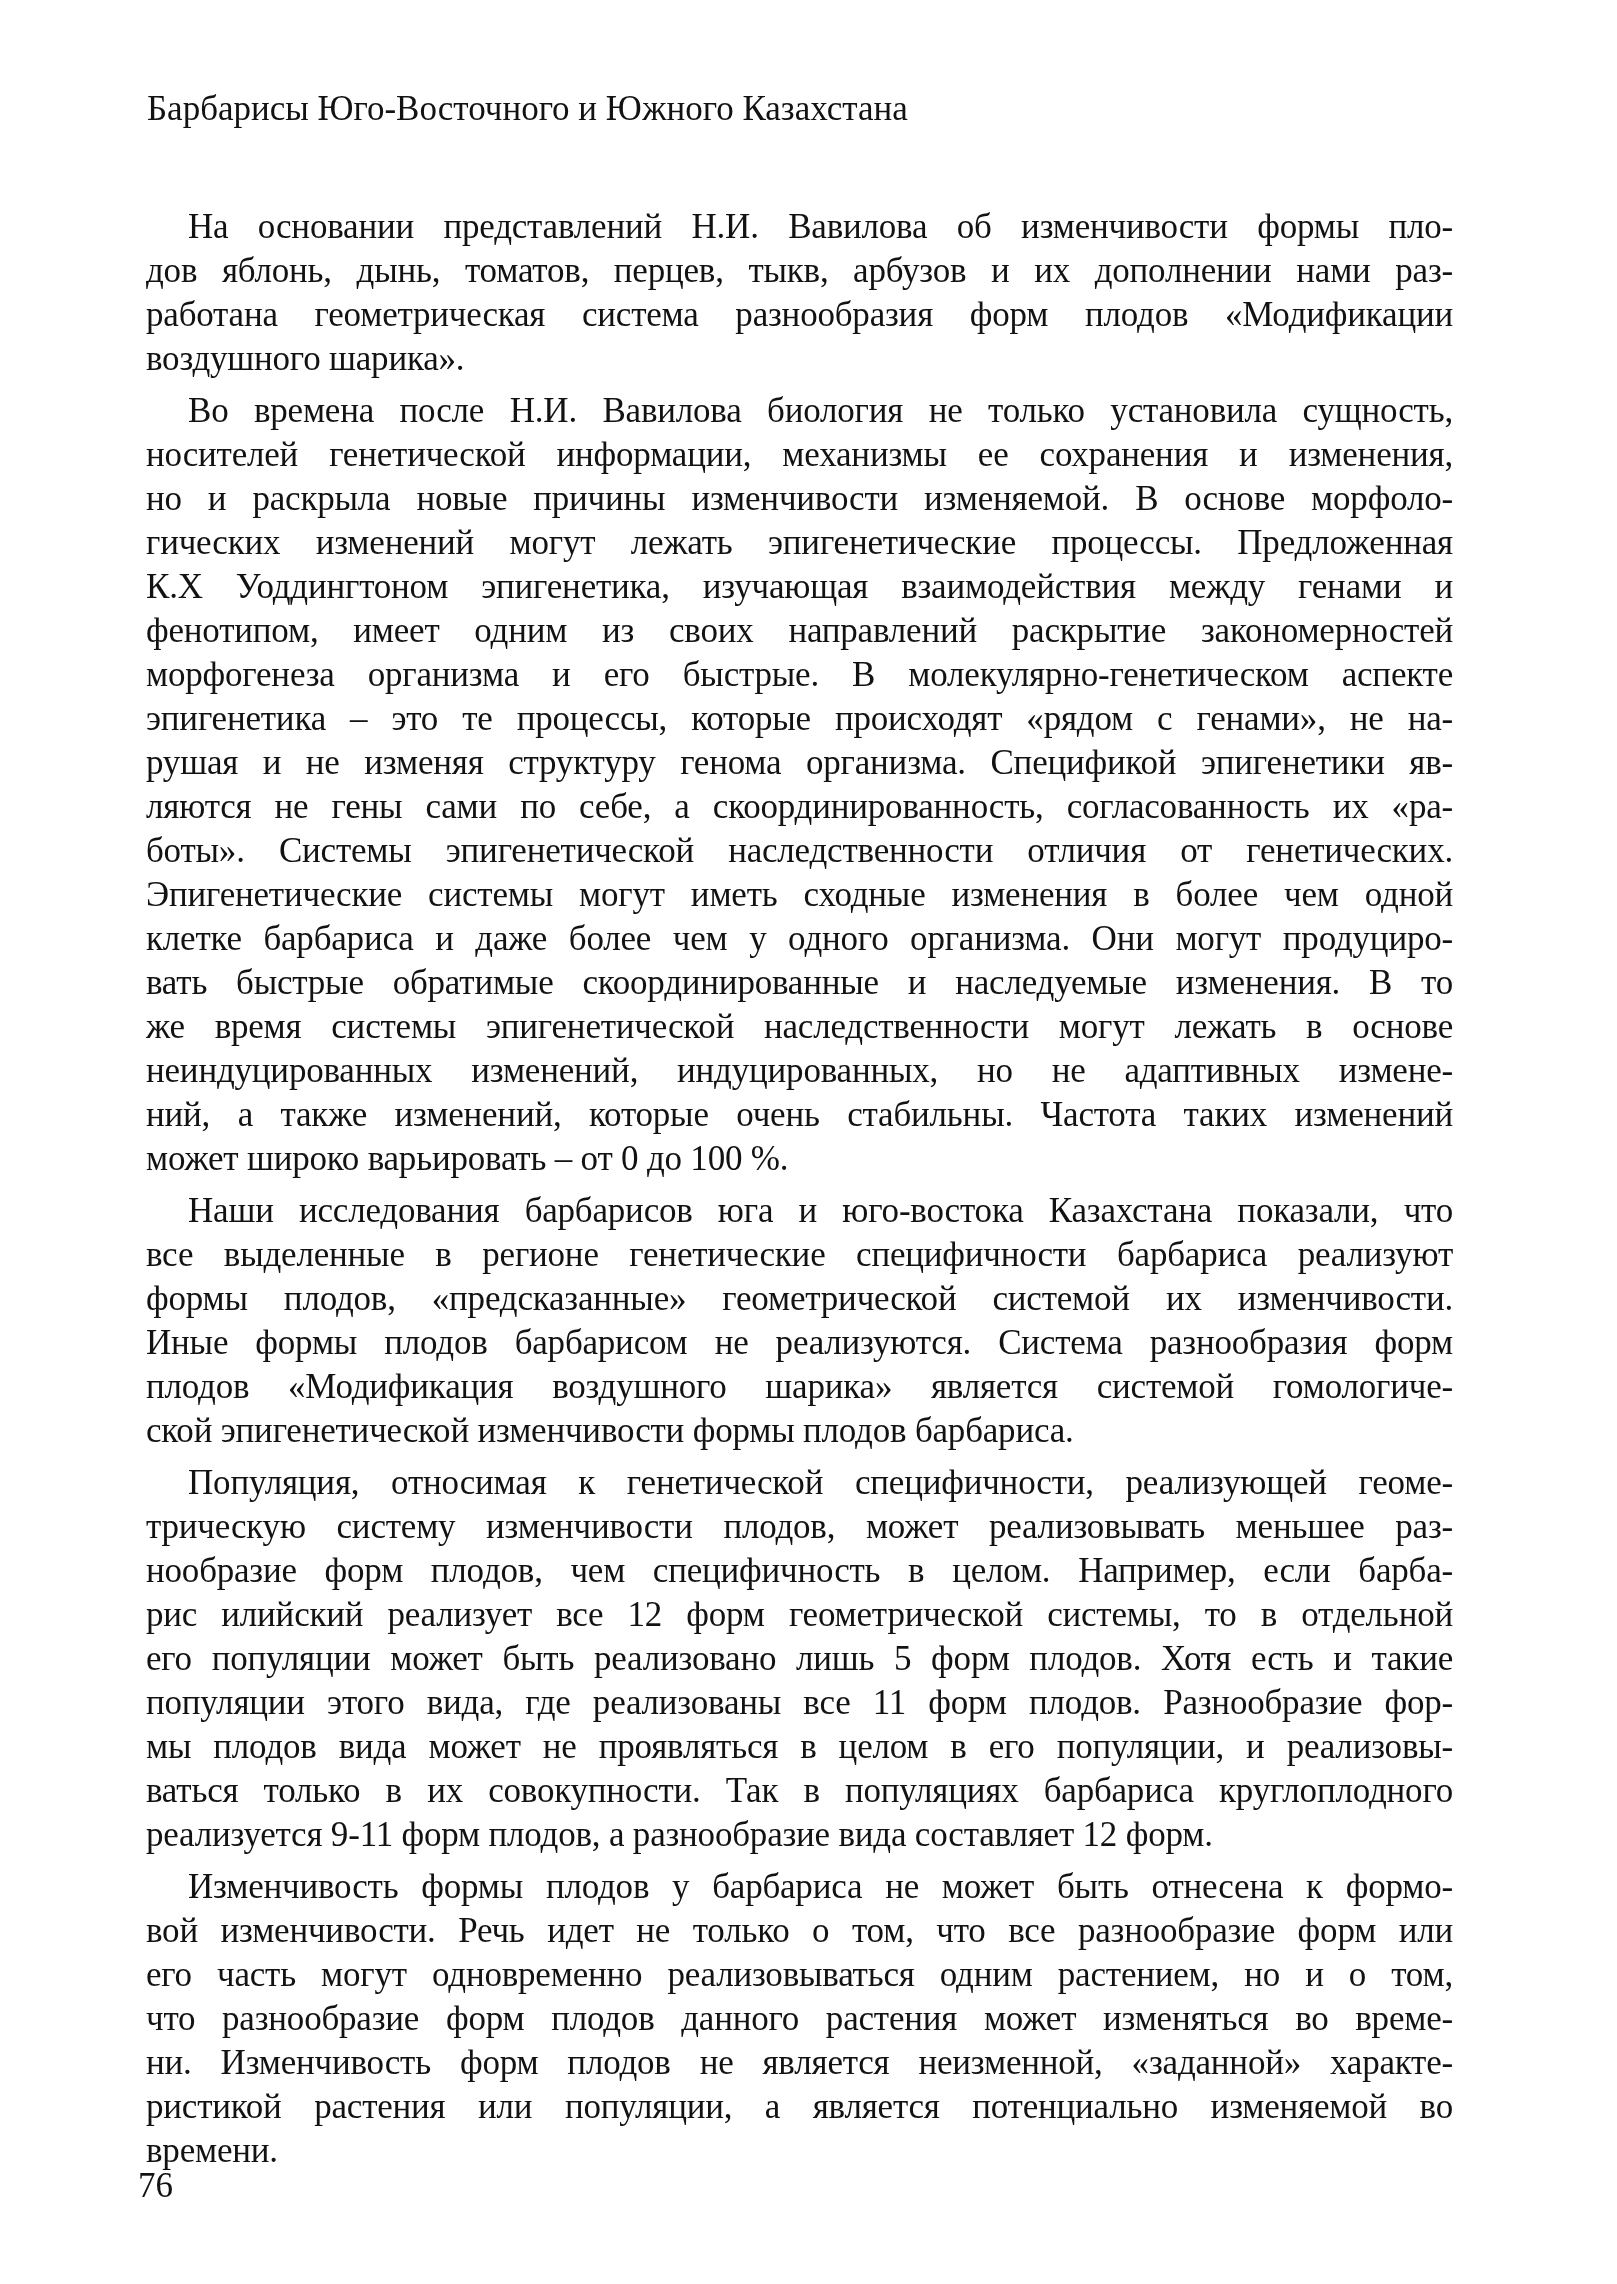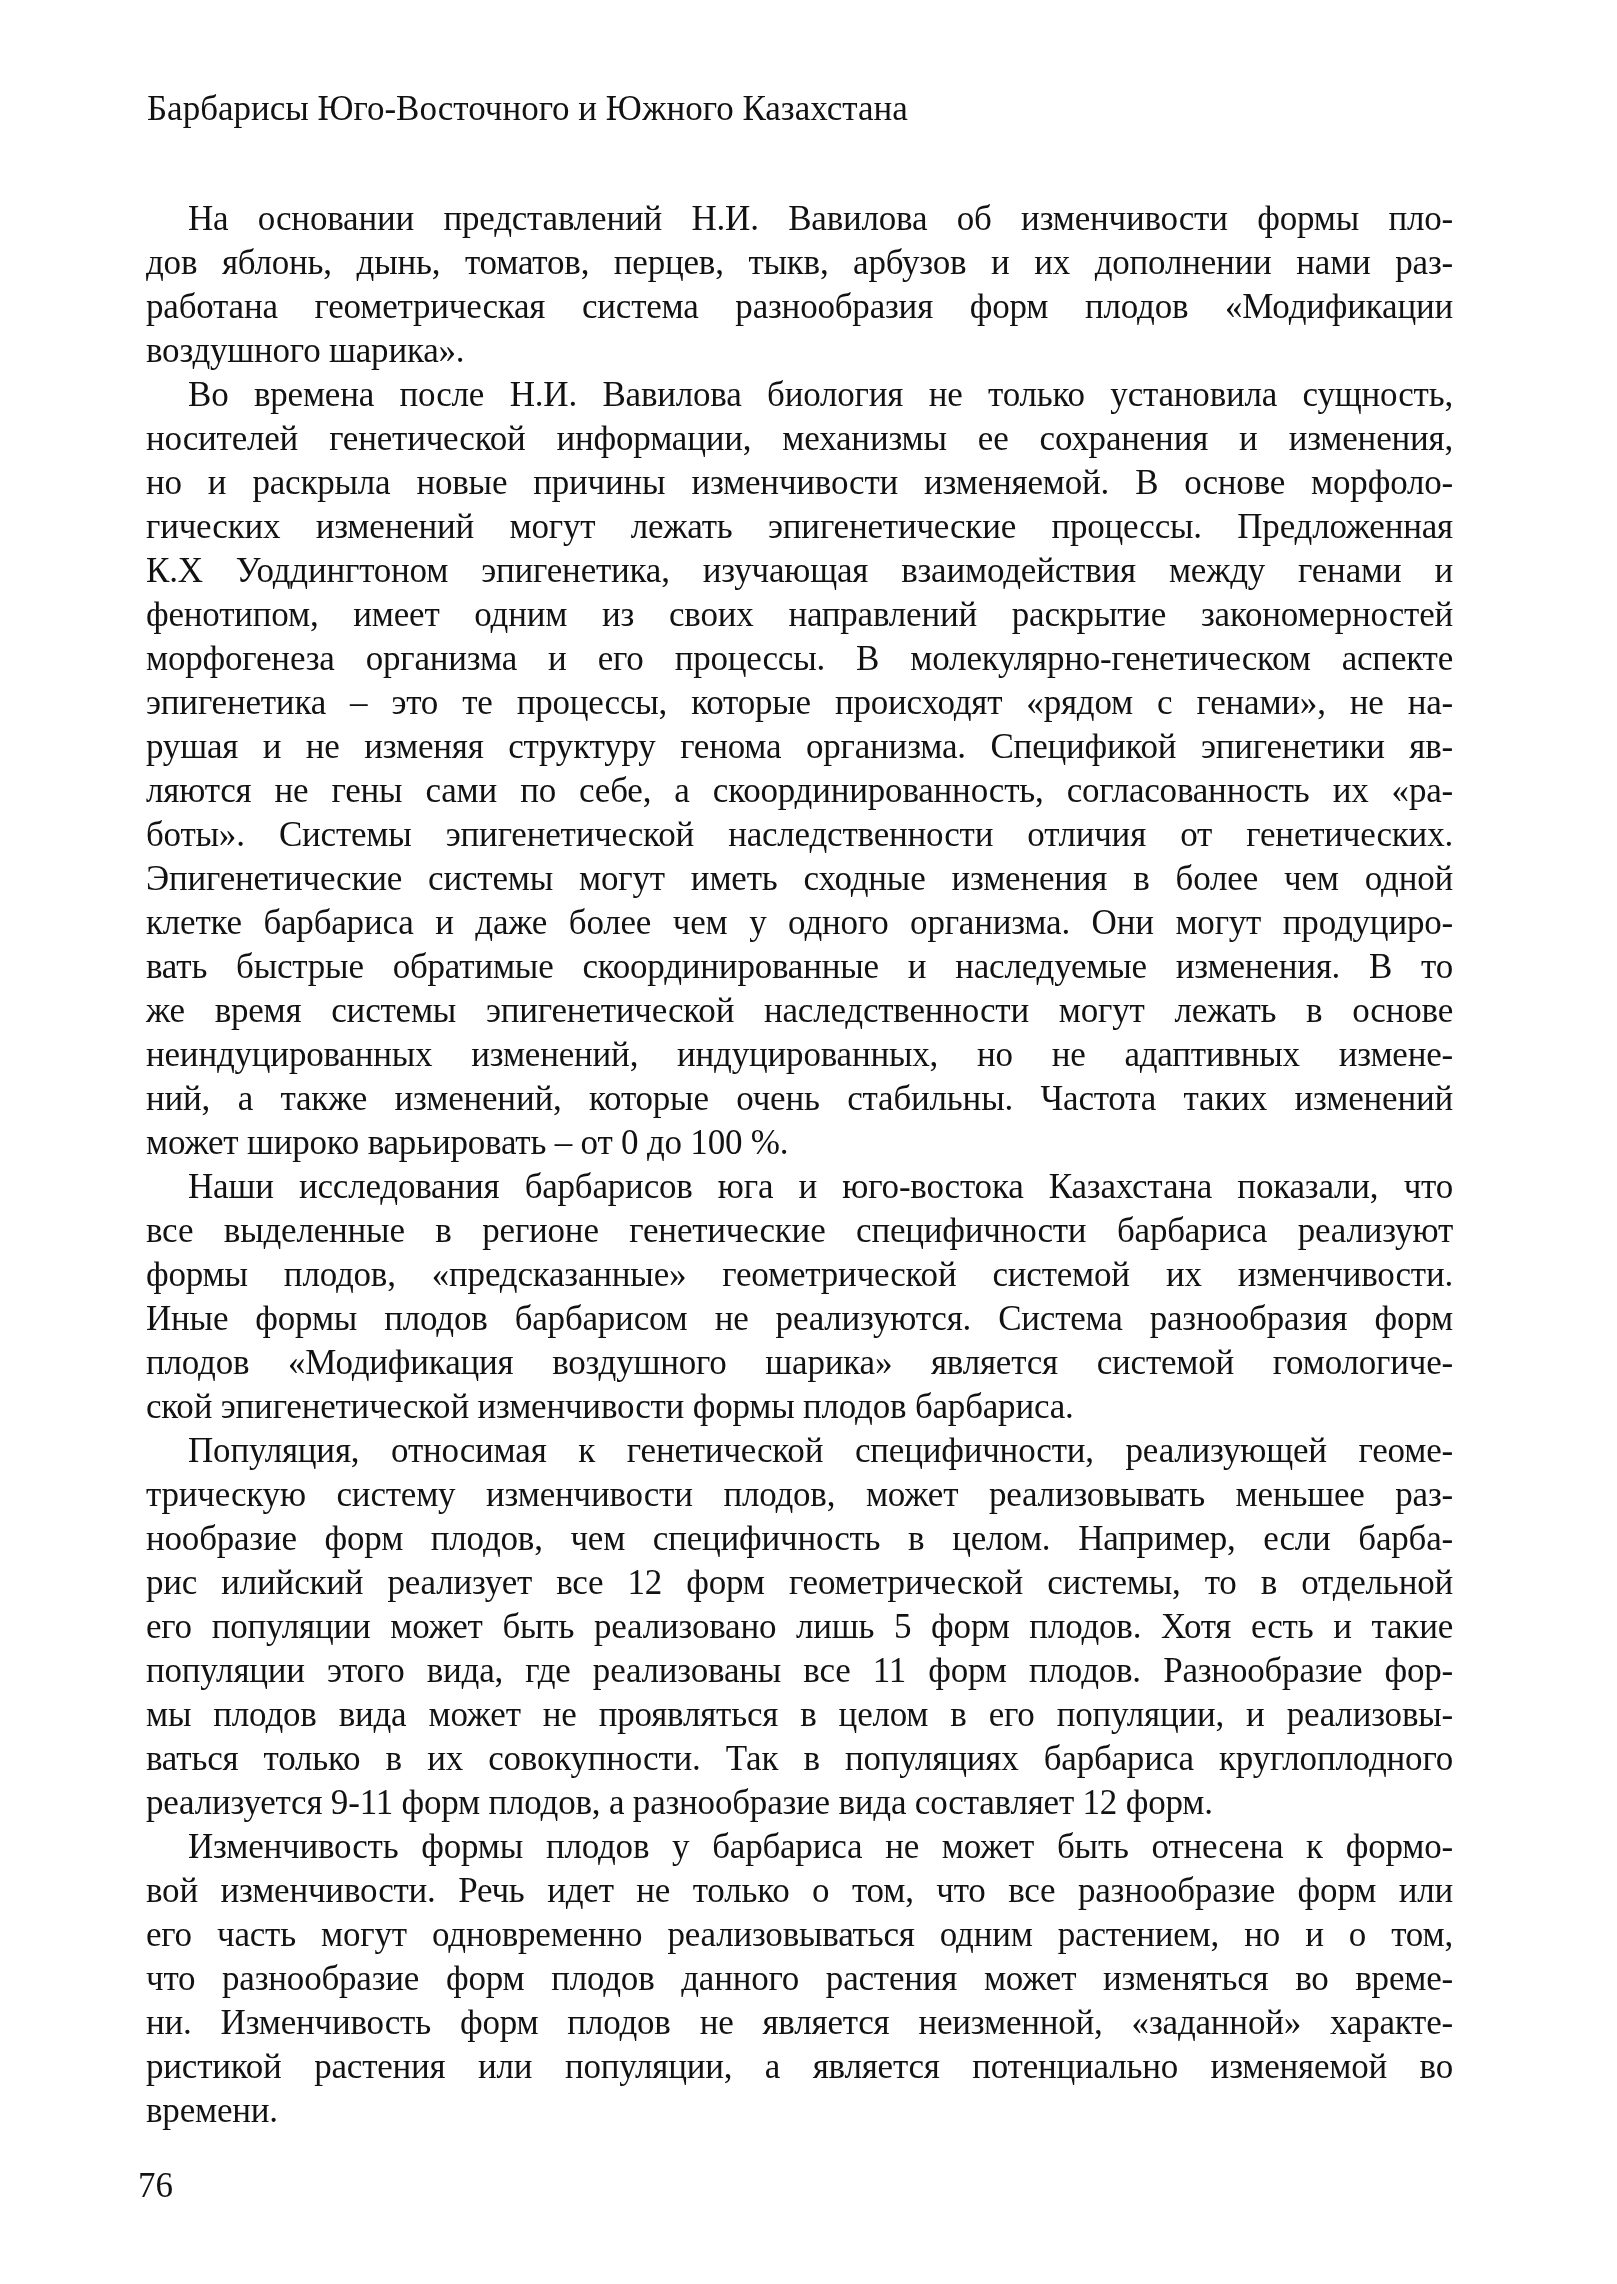--- a/index.html
+++ b/index.html
@@ -32,21 +32,21 @@
     font-size: 35px;
     line-height: 44px;
     letter-spacing: -0.2px;
   }
   .para { margin: 0; padding: 0; }
   .line {
     text-align: justify;
     text-align-last: justify;
     white-space: normal;
   }
-  .line.first { text-indent: 42px; }
+  .line.first { text-indent: 42px; margin-top: 8px; }
   .line.last  { text-align-last: left; }
   .page-number {
     position: absolute;
     left: 138px;
     top: 2166px;
     font-size: 35px;
   }
 </style>
 </head>
 <body>
@@ -61,21 +61,21 @@
         <div class="line">работана геометрическая система разнообразия форм плодов «Модификации</div>
         <div class="line last">воздушного шарика».</div>
       </div>
       <div class="para">
         <div class="line first">Во времена после Н.И. Вавилова биология не только установила сущность,</div>
         <div class="line">носителей генетической информации, механизмы ее сохранения и изменения,</div>
         <div class="line">но и раскрыла новые причины изменчивости изменяемой. В основе морфоло-</div>
         <div class="line">гических изменений могут лежать эпигенетические процессы. Предложенная</div>
         <div class="line">К.Х Уоддингтоном эпигенетика, изучающая взаимодействия между генами и</div>
         <div class="line">фенотипом, имеет одним из своих направлений раскрытие закономерностей</div>
-        <div class="line">морфогенеза организма и его процессы. В молекулярно-генетическом аспекте</div>
+        <div class="line">морфогенеза организма и его быстрые. В молекулярно-генетическом аспекте</div>
         <div class="line">эпигенетика – это те процессы, которые происходят «рядом с генами», не на-</div>
         <div class="line">рушая и не изменяя структуру генома организма. Спецификой эпигенетики яв-</div>
         <div class="line">ляются не гены сами по себе, а скоординированность, согласованность их «ра-</div>
         <div class="line">боты». Системы эпигенетической наследственности отличия от генетических.</div>
         <div class="line">Эпигенетические системы могут иметь сходные изменения в более чем одной</div>
         <div class="line">клетке барбариса и даже более чем у одного организма. Они могут продуциро-</div>
         <div class="line">вать быстрые обратимые скоординированные и наследуемые изменения. В то</div>
         <div class="line">же время системы эпигенетической наследственности могут лежать в основе</div>
         <div class="line">неиндуцированных изменений, индуцированных, но не адаптивных измене-</div>
         <div class="line">ний, а также изменений, которые очень стабильны. Частота таких изменений</div>

